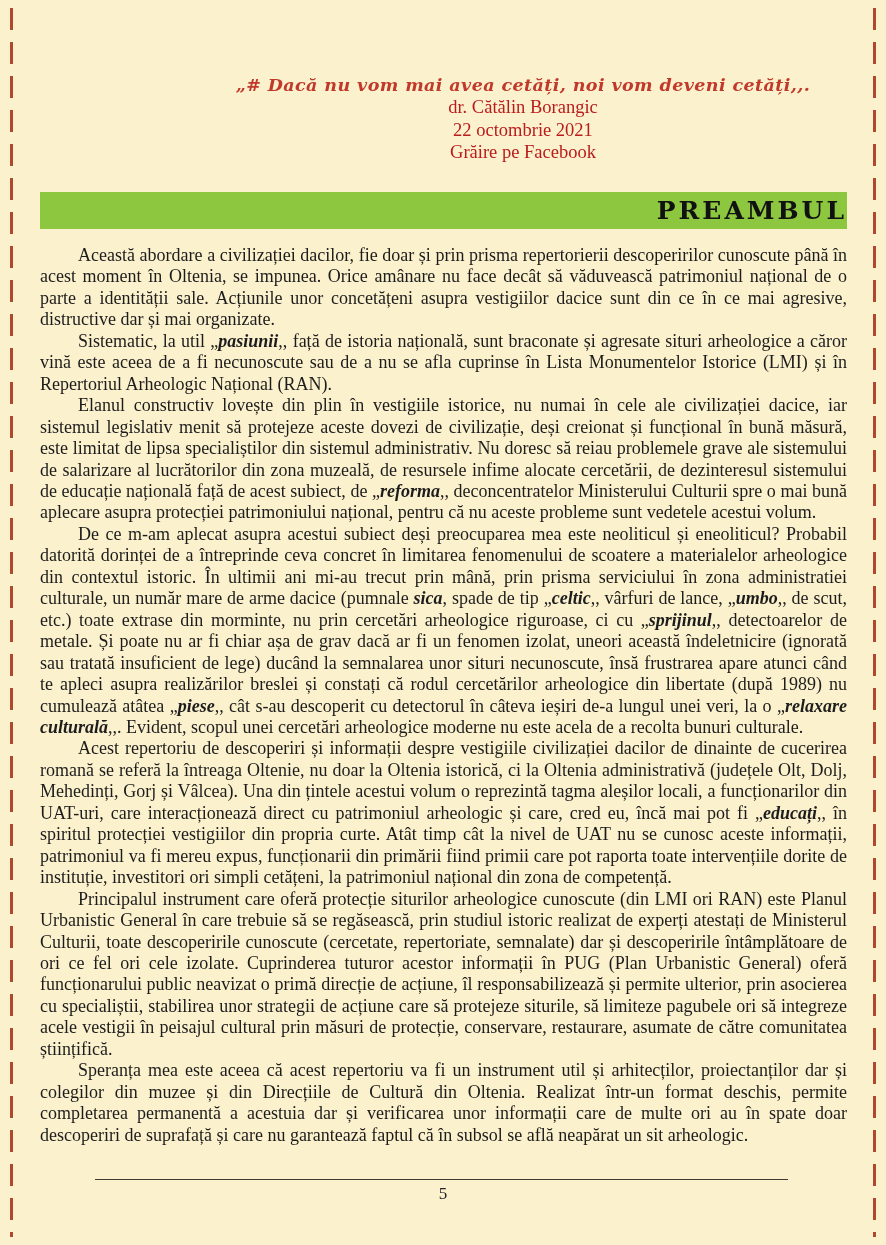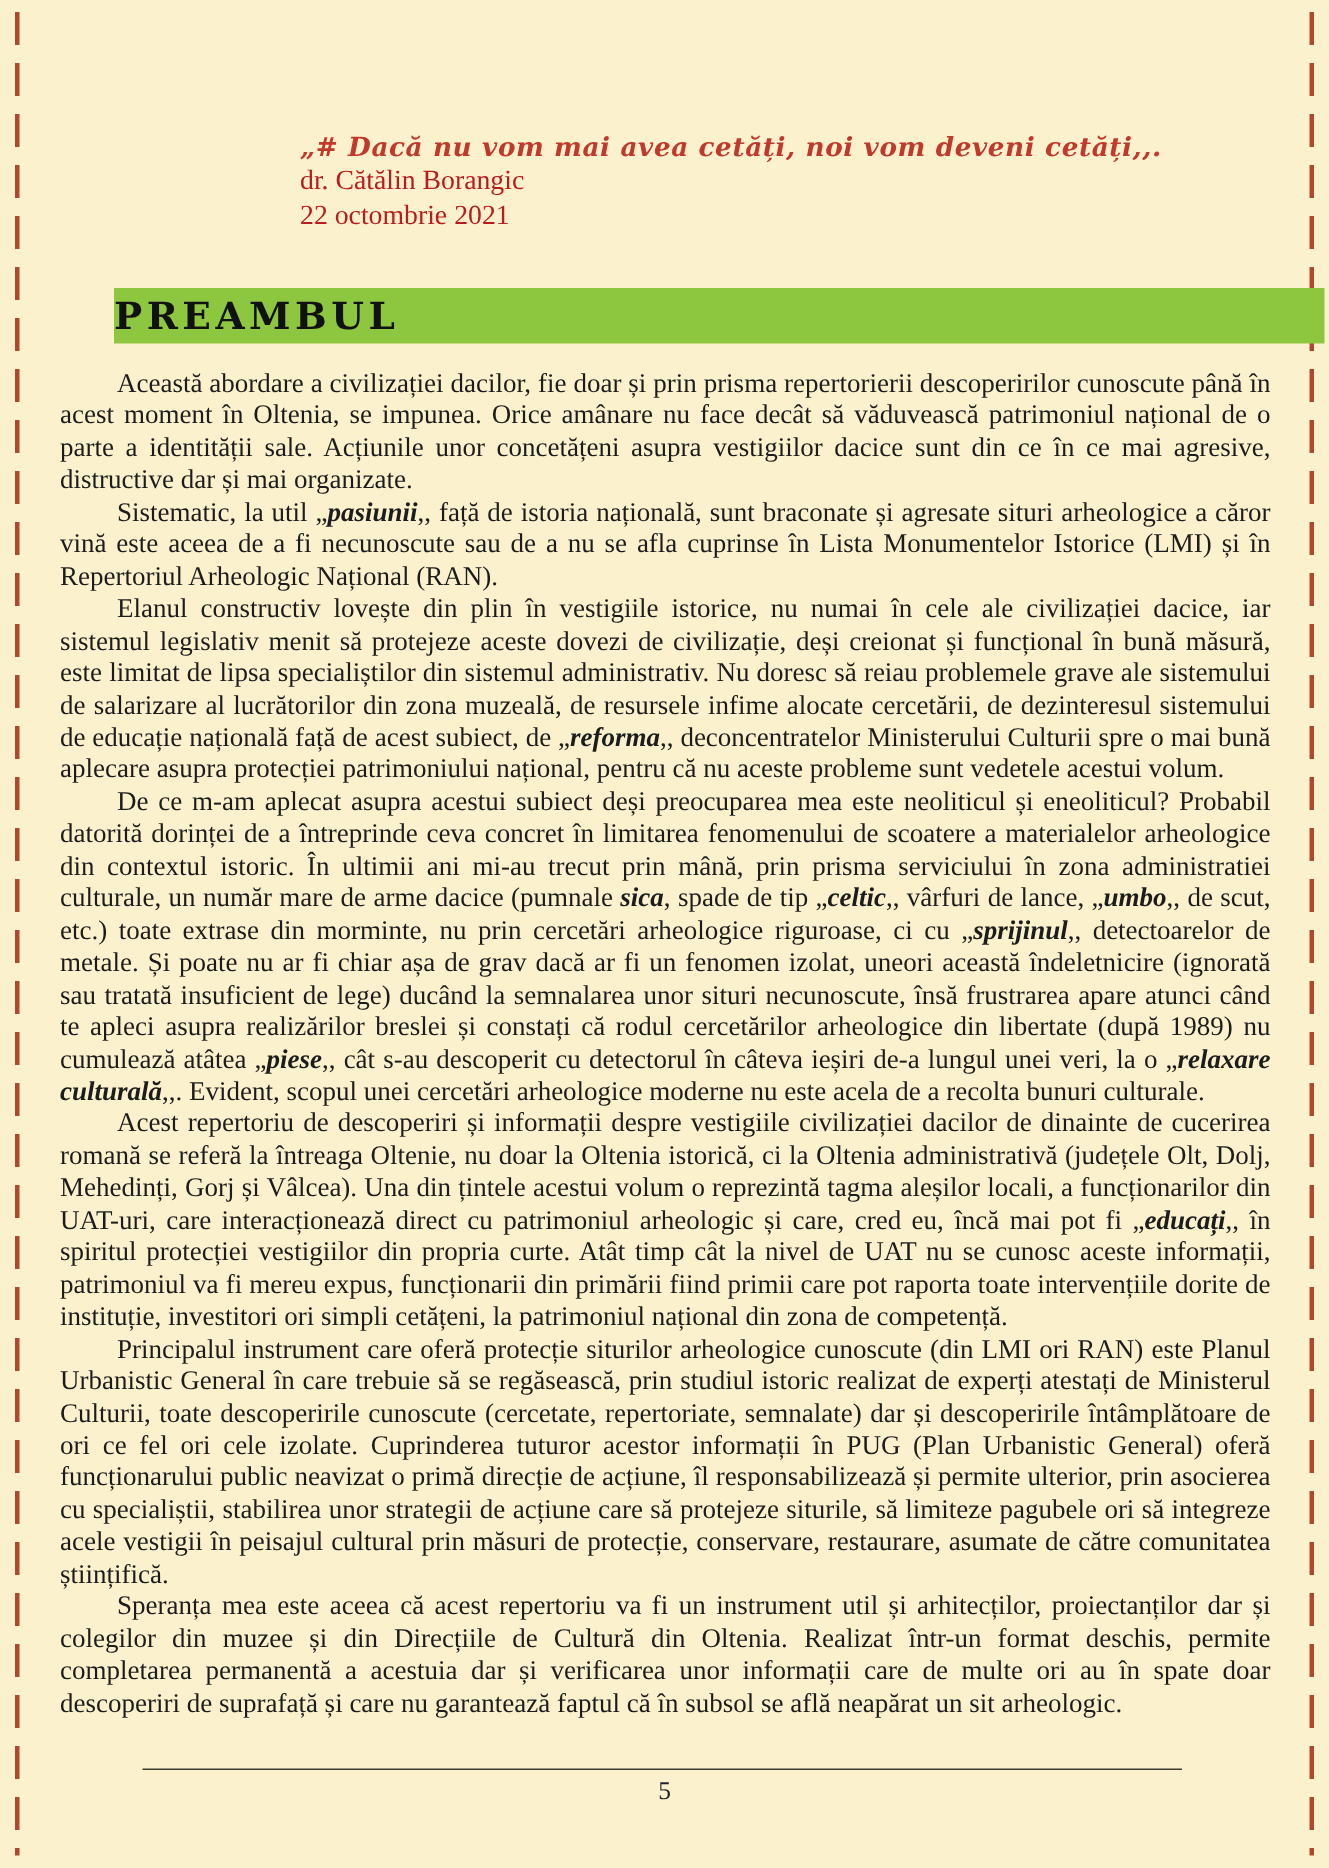--- a/index.html
+++ b/index.html
@@ -20,39 +20,39 @@
   }
   .edge{
     position:absolute;top:8px;bottom:8px;width:3px;
     background:repeating-linear-gradient(to bottom,
       var(--border-col) 0 22px, transparent 22px 34px);
   }
   .edge.left{left:10px;}
   .edge.right{right:10px;}
 
   .header-block{
-    position:absolute;top:88px;right:40px;left:200px;
-    text-align:left;
+    position:absolute;top:74px;right:40px;left:200px;
+    text-align:center;
   }
   .script-quote{
     font-style:italic;font-weight:bold;
     font-size:17.5px;line-height:22px;
     color:var(--quote-col);
     letter-spacing:.4px;
     font-family:"DejaVu Serif", serif;
   }
   .attr-line{
     font-size:18.5px;line-height:22.6px;
     color:#b91c1c;
   }
 
   .banner{
     position:absolute;left:40px;top:192px;width:807px;height:37px;
     background:var(--banner);
-    display:flex;align-items:center;justify-content:flex-start;margin-left:36px;
+    display:flex;align-items:center;justify-content:flex-end;
   }
   .banner-title{
     font-family:"DejaVu Serif", serif;
     font-weight:700;font-size:25px;letter-spacing:3px;
     color:#111;
   }
 
   .body-text{
     position:absolute;left:40px;top:245px;width:807px;
     font-size:18px;line-height:21.45px;
@@ -78,20 +78,21 @@
 
 <div>
 
   <div class="edge left"></div>
   <div class="edge right"></div>
 
   <div class="header-block">
     <div class="script-quote">„# Dacă nu vom mai avea cetăți, noi vom deveni cetăți,,.</div>
     <div class="attr-line">dr. Cătălin Borangic</div>
     <div class="attr-line">22 octombrie 2021</div>
+    <div class="attr-line">Grăire pe Facebook</div>
   </div>
 
   <div class="banner">
     <span class="banner-title">PREAMBUL</span>
   </div>
 
   <div class="body-text">
       <p><span>Această abordare a civilizației dacilor, fie doar și prin prisma repertorierii descoperirilor cunoscute până în acest moment în Oltenia, se impunea. Orice amânare nu face decât să văduvească patrimoniul național de o parte a identității sale. Acțiunile unor concetățeni asupra vestigiilor dacice sunt din ce în ce mai agresive, distructive dar și mai organizate.</span></p>
       <p><span>Sistematic, la util „</span><em>pasiunii</em><span>,, față de istoria națională, sunt braconate și agresate situri arheologice a căror vină este aceea de a fi necunoscute sau de a nu se afla cuprinse în Lista Monumentelor Istorice (LMI) și în Repertoriul Arheologic Național (RAN).</span></p>
       <p><span>Elanul constructiv lovește din plin în vestigiile istorice, nu numai în cele ale civilizației dacice, iar sistemul legislativ menit să protejeze aceste dovezi de civilizație, deși creionat și funcțional în bună măsură, este limitat de lipsa specialiștilor din sistemul administrativ. Nu doresc să reiau problemele grave ale sistemului de salarizare al lucrătorilor din zona muzeală, de resursele infime alocate cercetării, de dezinteresul sistemului de educație națională față de acest subiect, de „</span><em>reforma</em><span>,, deconcentratelor Ministerului Culturii spre o mai bună aplecare asupra protecției patrimoniului național, pentru că nu aceste probleme sunt vedetele acestui volum.</span></p>

